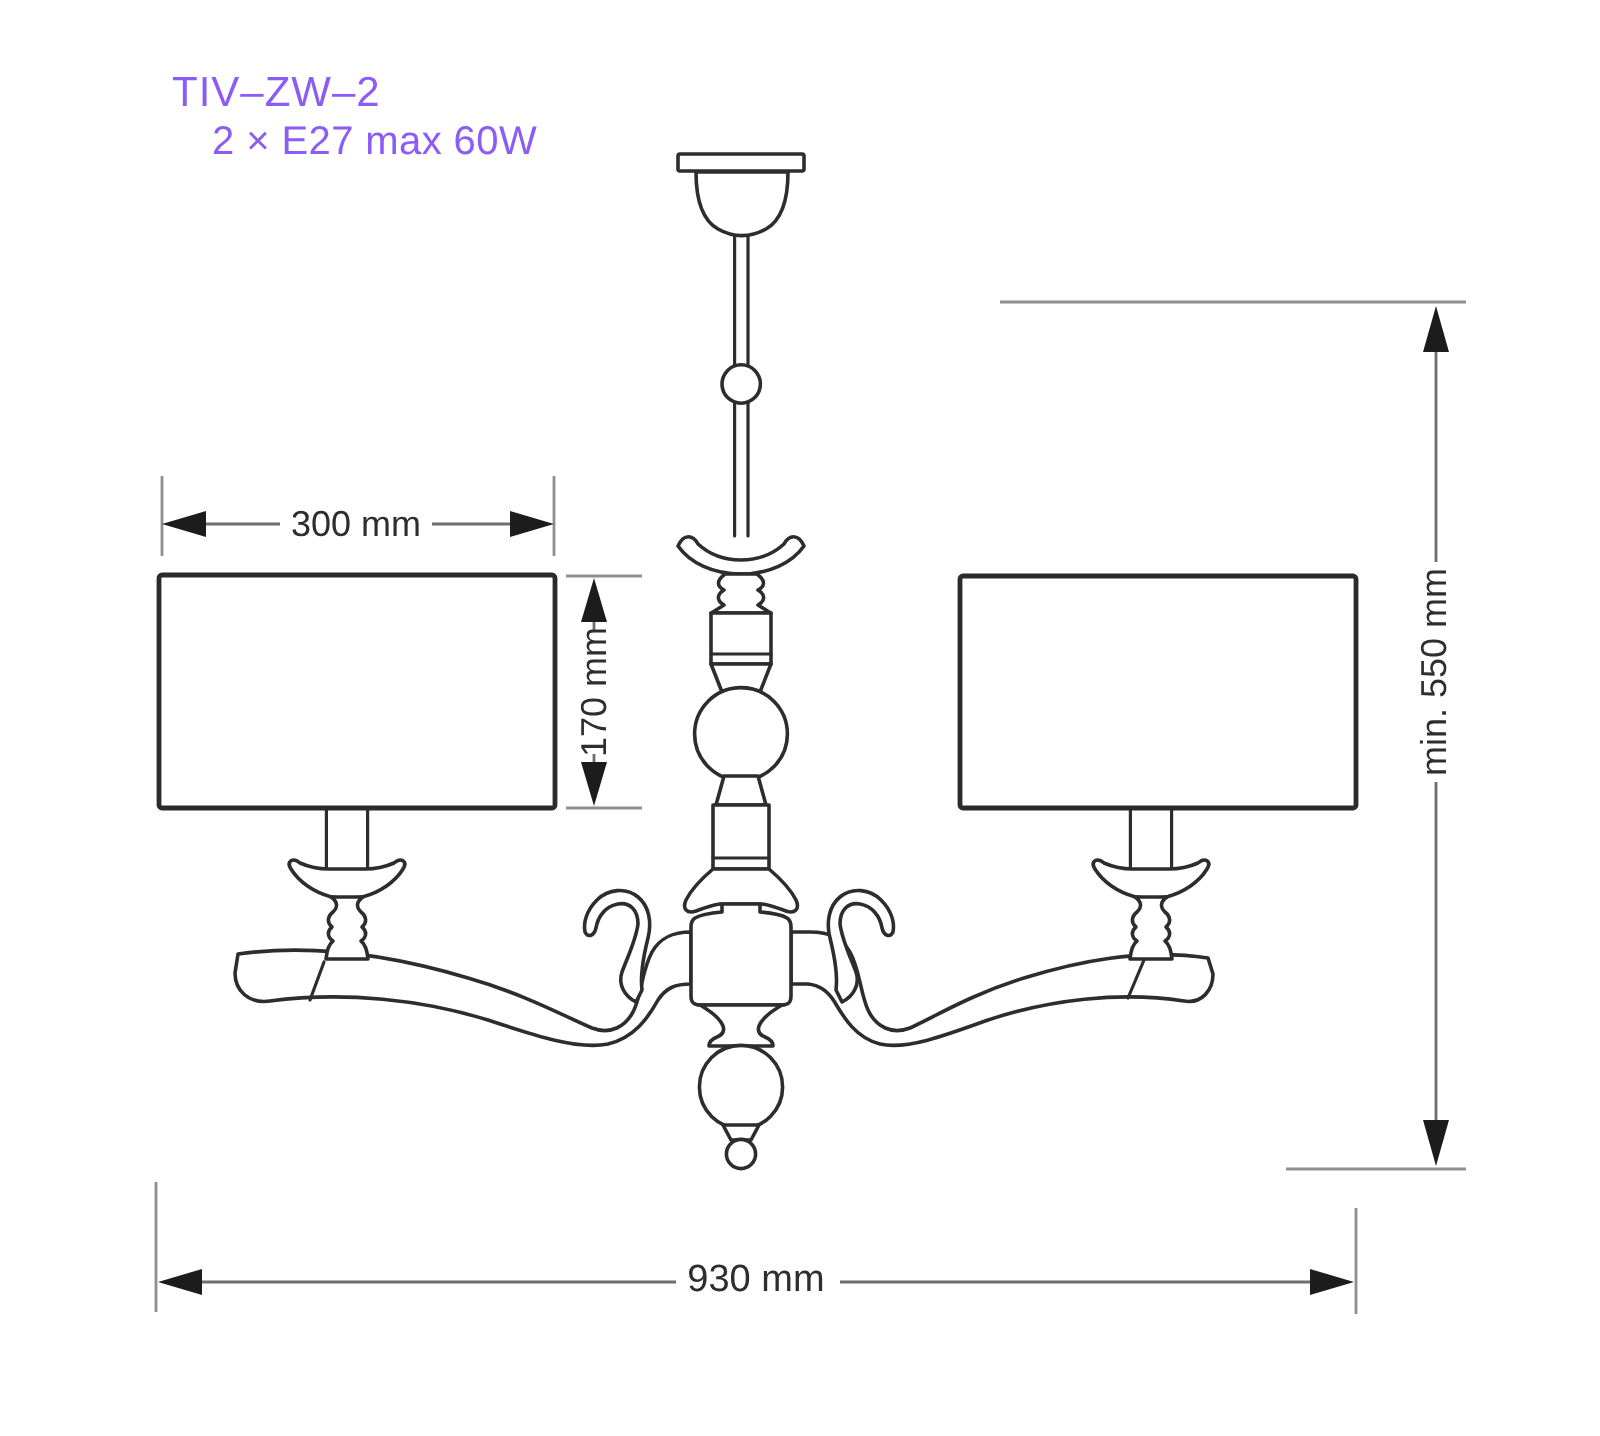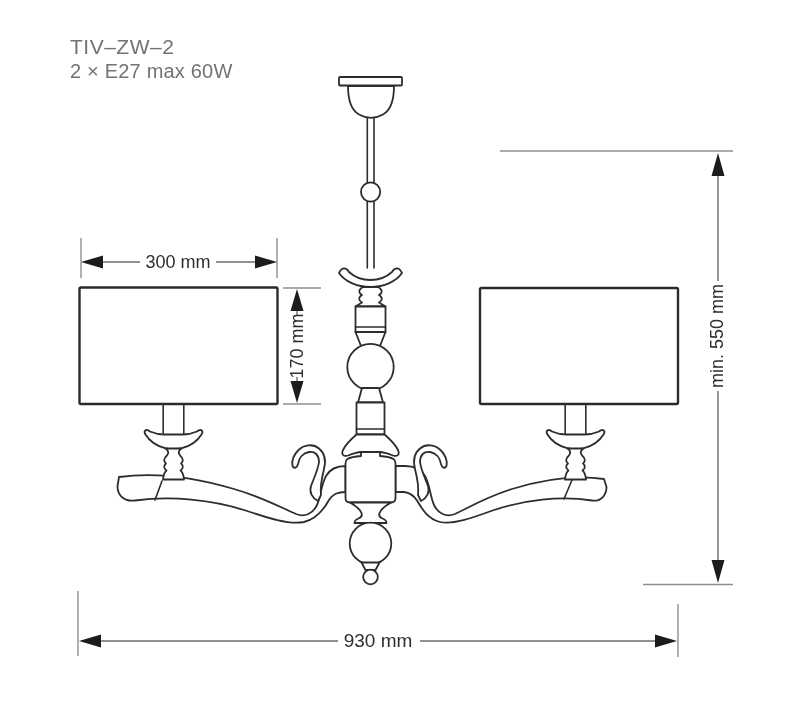--- a/index.html
+++ b/index.html
@@ -1,19 +1,19 @@
 <!DOCTYPE html>
 <html><head>
 <meta charset="utf-8">
 <style>
   html,body{margin:0;padding:0;background:#ffffff;width:800px;height:718px;overflow:hidden;}
   .stage{position:relative;width:800px;height:718px;background:#fff;font-family:"Liberation Sans",sans-serif;}
-  .title-block{position:absolute;left:70px;top:34px;color:#737373;}
+  .title-block{position:absolute;left:86px;top:34px;color:#8b5cf6;}
   .title-line1{font-size:21px;line-height:25px;letter-spacing:0.5px;}
-  .title-line2{font-size:20px;line-height:24px;letter-spacing:0.2px;}
+  .title-line2{font-size:20px;line-height:24px;letter-spacing:0.2px;margin-left:20px;}
   svg{position:absolute;left:0;top:0;}
   .outline{fill:#ffffff;stroke:#2d2d2d;stroke-width:1.8;stroke-linejoin:round;stroke-linecap:round;}
   .outline-bold{fill:#ffffff;stroke:#2b2b2b;stroke-width:2.4;stroke-linejoin:round;}
   .thin{fill:none;stroke:#2d2d2d;stroke-width:1.6;stroke-linecap:round;}
   .ext{stroke:#8f8f8f;stroke-width:1.4;fill:none;}
   .dim{stroke:#6e6e6e;stroke-width:1.4;fill:none;}
   .arrow{fill:#1c1c1c;stroke:none;}
   .dimtext{fill:#2e2e2e;font-size:18px;font-family:"Liberation Sans",sans-serif;}
   .dimtext-lg{fill:#2e2e2e;font-size:19px;font-family:"Liberation Sans",sans-serif;}
 </style>

